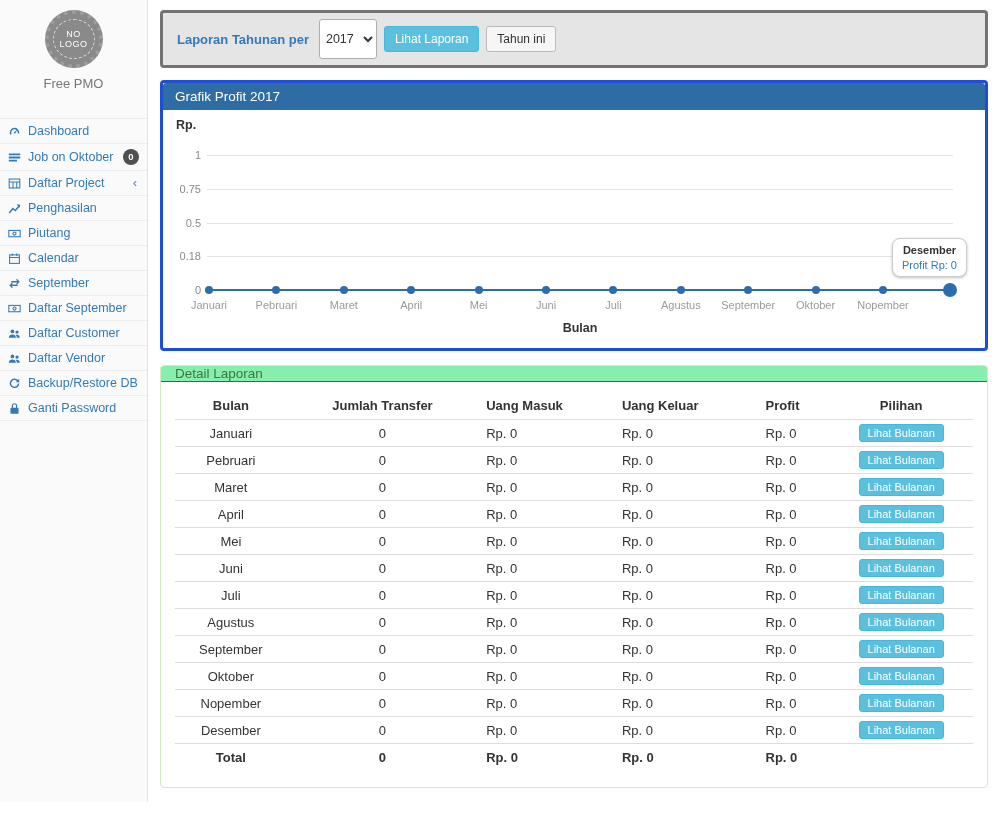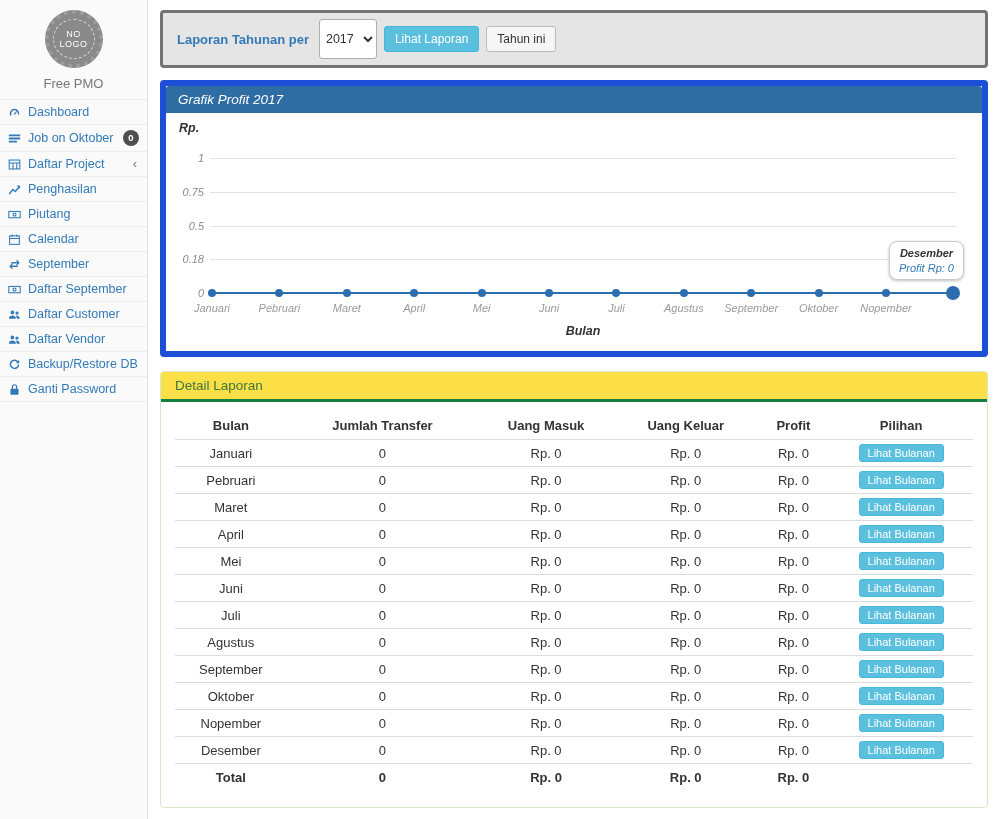--- a/index.html
+++ b/index.html
@@ -19,21 +19,21 @@
     background:#8a8a8a; border:4px dotted #9d9d9d;
     display:flex; align-items:center; justify-content:center;
   }
   .logo-circle .logo-inner {
     width:40px; height:40px; border-radius:50%; border:1px dashed #d8d8d8;
     display:flex; align-items:center; justify-content:center;
     color:#fff; font-size:9px; font-weight:normal; line-height:10px;
     text-align:center; letter-spacing:.5px; width:42px; word-spacing:42px;
   }
   .brand { margin-top:8px; color:#777; font-size:13px; }
-  .menu { display:block; }
+  .menu { display:block;margin-top:19px; }
   .menu-item {
     display:flex; align-items:center; gap:5px;
     padding:5px 8px; border-top:1px solid #ededed;
     color:#337ab7; font-size:12.5px; text-decoration:none; cursor:pointer;
     line-height:14px;
   }
   .menu-item:last-child { border-bottom:1px solid #ededed; }
   .menu-item .icon { width:15px; flex:none; display:inline-flex; color:#337ab7; }
   .menu-item .mi-label { flex:1 1 auto; white-space:nowrap; }
   .mi-badge {
@@ -63,29 +63,29 @@
   }
   .btn {
     height:26px; padding:0 10px; border-radius:3px; font-size:12px; cursor:pointer;
     font-family:"Liberation Sans","DejaVu Sans",sans-serif; line-height:24px;
   }
   .btn-info { background:#5bc0de; border:1px solid #46b8da; color:#fff;text-align:right; }
   .btn-default { background:#f6f6f6; border:1px solid #bbb; color:#333; }
 
   
   .panel { border-radius:4px; margin-bottom:14px; background:#fff; }
-  .panel-chart { border:6px solid #1d4ed8;font-style:italic; }
+  .panel-chart { border:3px solid #1d4ed8; }
   .chart-heading {
     background:#2e6da4; color:#fff; font-size:13.5px; padding:6px 12px;
     border-radius:3px 3px 0 0;
   }
   .panel-report { border:1px solid #d6e9c6; }
   .report-heading {
-    background:#fde047; color:#3c763d; font-size:13.5px; padding:6px 14px;
-    border-bottom:3px solid #15803d; border-radius:3px 3px 0 0;
+    background:#86efac; color:#3c763d; font-size:13.5px; padding:0 14px;
+    border-bottom:1px solid #15803d; border-radius:3px 3px 0 0;
   }
 
   
   .chart-body { position:relative; height:238px; }
   .axis-title-y { position:absolute; left:13px; top:8px; font-weight:bold; font-size:12.5px; color:#333; }
   .gridline { position:absolute; left:44px; width:746px; height:1px; background:#e3e3e3; }
   .ytick { position:absolute; width:38px; text-align:right; font-size:11px; color:#8a8a8a; }
   .series-line { position:absolute; height:2px; background:#2b6dad; }
   .dot { position:absolute; border-radius:50%; background:#2b6dad; cursor:pointer; }
   .xtick { position:absolute; width:80px; margin-left:-40px; text-align:center; font-size:11px; color:#9a9a9a; }
@@ -97,21 +97,21 @@
   }
   .chart-tooltip .tt-title { display:block; font-weight:bold; font-size:11px; color:#333; }
   .chart-tooltip .tt-value { display:block; font-size:11px; color:#337ab7; margin-top:3px; }
 
   
   .report-body { padding:10px 14px 18px; }
   table.report-table { width:100%; border-collapse:collapse; font-size:13px; }
   .report-table th { font-weight:bold; padding:6px 8px; border-bottom:1px solid #ddd; }
   .report-table td { padding:4px 8px; border-bottom:1px solid #ddd; }
   .report-table tr.total-row td { font-weight:bold; border-bottom:none; padding-top:6px; }
-  .al-c { text-align:center; } .al-r { text-align:center; }
+  .al-c { text-align:center; } .al-r { text-align:left; }
   .btn-mini {
     background:#5bc0de; border:1px solid #46b8da; color:#fff; font-size:11px;
     padding:2px 8px; border-radius:3px; cursor:pointer;
     font-family:"Liberation Sans","DejaVu Sans",sans-serif;
   }
 </style>
 </head>
 <body>
 
 <div class="app">

